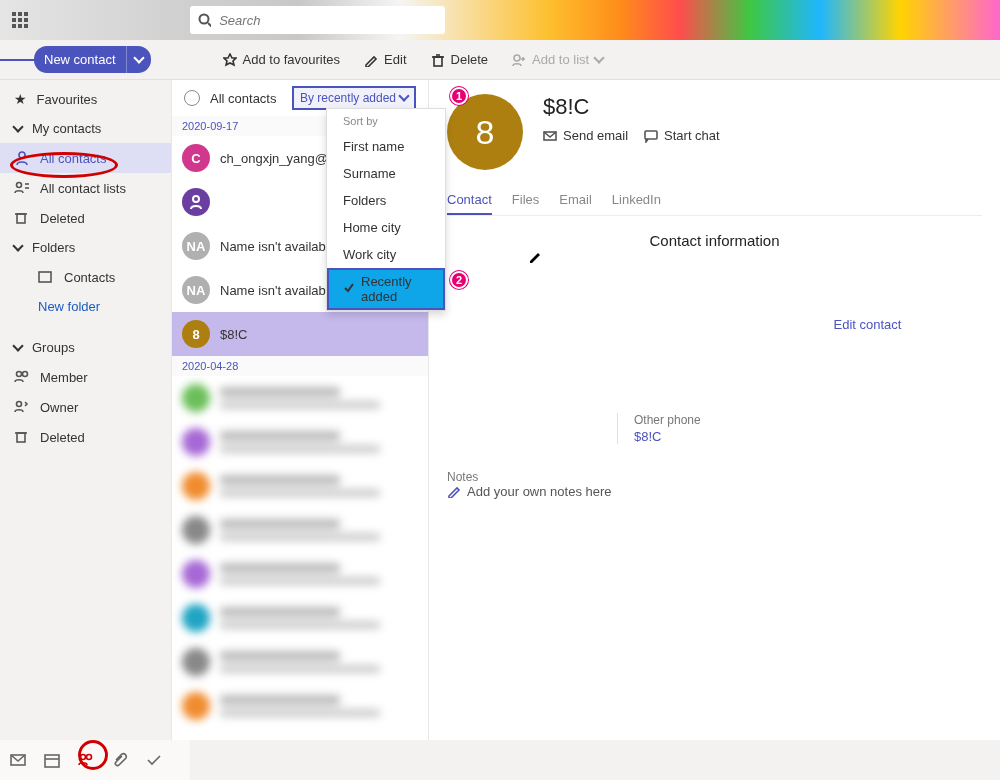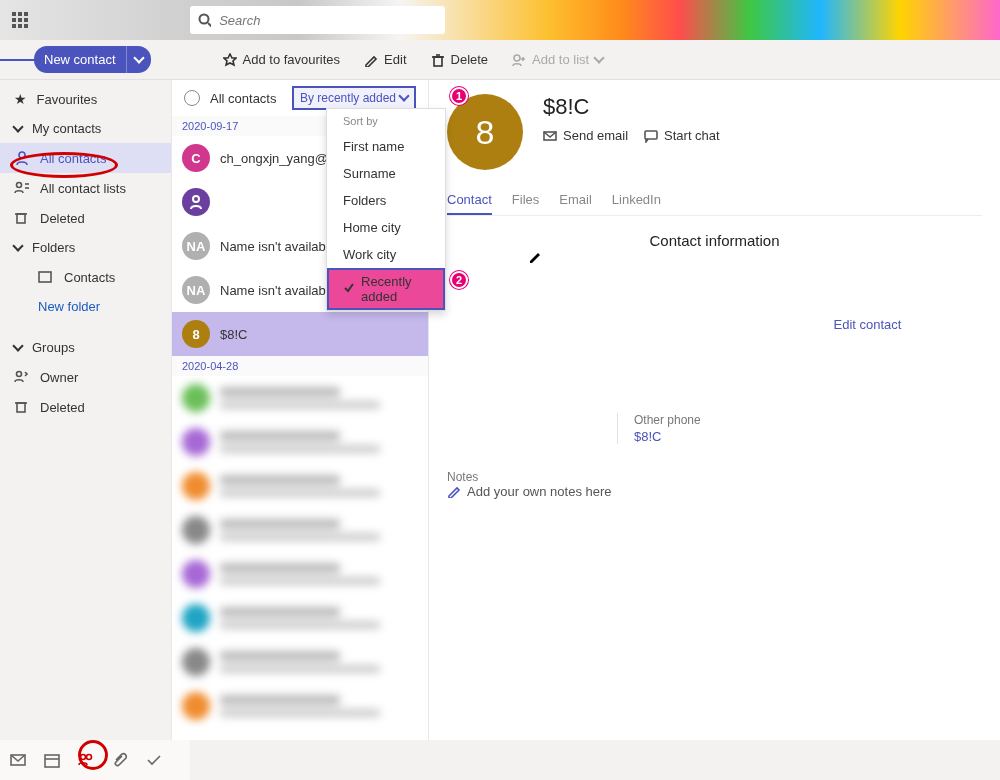--- a/index.html
+++ b/index.html
@@ -47,21 +47,21 @@
   .row .txt { white-space:nowrap; overflow:hidden; text-overflow:ellipsis; flex:1; }
   .blur-row { display:flex; align-items:center; gap:10px; padding:8px 10px; filter: blur(4px); }
   .blur-row .avatar { background:#aaa; }
   .blur-txt { width:120px; height:10px; background:#bbb; border-radius:3px; }
   .blur-sub { width:160px; height:8px; background:#ccc; border-radius:3px; margin-top:4px; }
 
   
   .dropdown { position:absolute; top:0; left:326px; width:120px; background:#fff; border:1px solid #ddd; box-shadow:0 4px 8px rgba(0,0,0,0.15); z-index:20; }
   .dropdown .dd-head { font-size:11px; color:#888; padding:6px 16px; }
   .dropdown .dd-item { font-size:13px; color:#333; padding:6px 16px; cursor:pointer; display:flex; align-items:center; gap:6px; }
-  .dropdown .dd-item.selected { background:#ec4899; border:2px solid #4b53bc; padding:4px 14px; }
+  .dropdown .dd-item.selected { background:#0ea5e9; border:2px solid #4b53bc; padding:4px 14px; }
   .dd-check svg { width:12px; height:12px; stroke:#333; fill:none; stroke-width:2; }
 
   
   .callout { position:absolute; width:18px; height:18px; background:#e60073; border-radius:50%; color:#fff; font-size:11px; font-weight:700; display:flex; align-items:center; justify-content:center; z-index:50; border:2px solid #fff; box-shadow:0 0 0 1px #e60073; }
   .ring { position:absolute; border:3px solid #d00000; border-radius:50%; z-index:5; }
 
   
   .detail { flex:1; background:#fff; padding:14px 18px; overflow-y:auto; }
   .d-head { display:flex; gap:20px; align-items:flex-start; }
   .big-avatar { width:76px; height:76px; border-radius:50%; background:#ac7f10; color:#fff; display:flex; align-items:center; justify-content:center; font-size:34px; }
@@ -199,20 +199,28 @@
           <rect x="1" y="3" width="12" height="10"></rect>
         </svg>
       <span>Contacts</span>
     </div>
     <div class="side-item side-indent side-link">
       <a href="#">New folder</a>
     </div>
     <div class="side-item" style="margin-top:12px">
       <span class="chev-down"></span>
       <span>Groups</span>
+    </div>
+    <div class="side-item">
+      <svg>
+          <circle cx="5" cy="5" r="2.5"></circle>
+          <circle cx="11" cy="5" r="2.5"></circle>
+          <path d="M1 13c0-3 8-3 8 0"></path>
+        </svg>
+      <span>Member</span>
     </div>
     <div class="side-item">
       <svg>
           <circle cx="5" cy="5" r="2.5"></circle>
           <path d="M1 13c0-3 8-3 8 0"></path>
           <path d="M11 3l2 2-2 2"></path>
         </svg>
       <span>Owner</span>
     </div>
     <div class="side-item">

